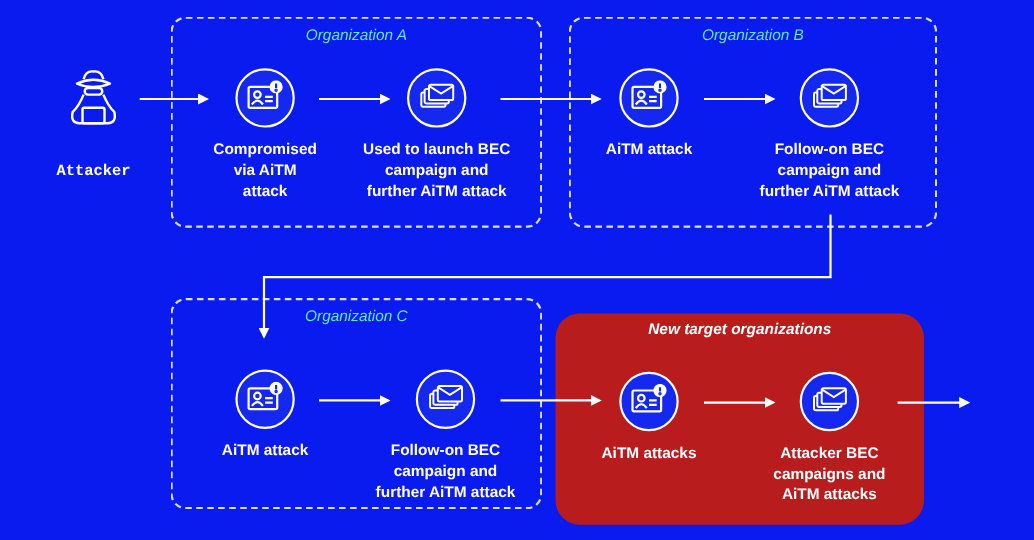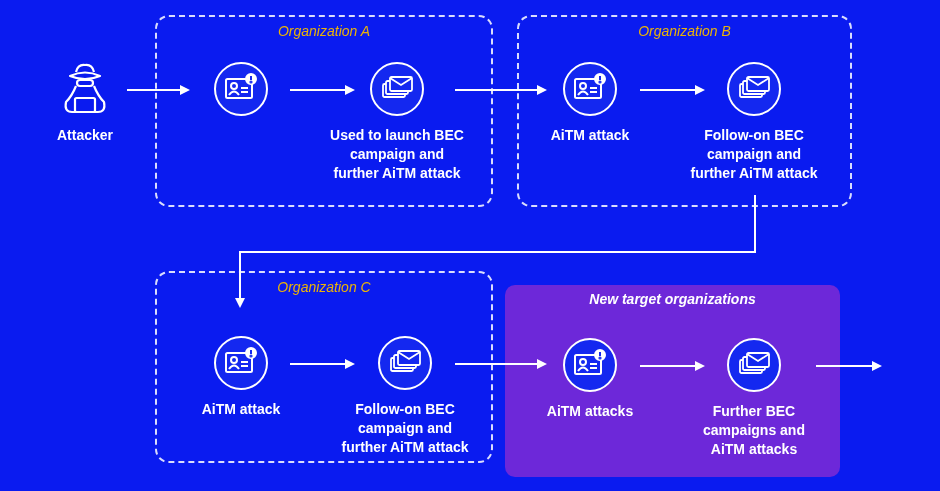--- a/index.html
+++ b/index.html
@@ -1,29 +1,29 @@
 <!DOCTYPE html>
 <html><head>
 <meta charset="utf-8">
 <style>
   html, body { margin:0; padding:0; }
   body { width:940px; height:491px; background:#0a1bf0; position:relative; overflow:hidden;
          font-family:"Liberation Sans", sans-serif; color:#fff; }
   .org-box { position:absolute; border:2.5px dashed rgba(255,255,255,0.85); border-radius:14px; box-sizing:border-box; }
-  .org-box.new { border:none; background:#6d28d9; border-radius:10px; }
+  .org-box.new { border:none; background:#b91c1c; border-radius:22px; }
   .org-title { position:absolute; left:0; right:0; top:6px; text-align:center; font-style:italic;
-               font-size:14px; color:#eab308; }
+               font-size:14px; color:#5eead4; }
   .org-box.new .org-title { color:#fff; font-weight:bold; }
   .node { position:absolute; width:150px; text-align:center; }
   .circle { width:54px; height:54px; border:2px solid #fff; border-radius:50%; margin:0 auto;
             box-sizing:border-box; display:flex; align-items:center; justify-content:center; background:#1428f0; }
   .label { margin-top:10px; font-size:14px; font-weight:bold; line-height:19px; white-space:pre-line; }
   svg.arrows { position:absolute; left:0; top:0; }
   .attacker { position:absolute; left:45px; top:62px; width:80px; text-align:center; }
-  .attacker .label { margin-top:2px; }
+  .attacker .label { margin-top:22px;font-family:Liberation Mono, monospace; }
 </style>
 </head>
 <body>
 
 <div class="org-box" style="left:155px;top:15px;width:338px;height:192px;">
   <div class="org-title">Organization A</div>
 </div>
 <div class="org-box" style="left:517px;top:15px;width:335px;height:192px;">
   <div class="org-title">Organization B</div>
 </div>
@@ -72,20 +72,23 @@
           <rect x="2" y="6" width="26" height="19" rx="1.5"></rect>
           <circle cx="10" cy="13" r="3"></circle>
           <path d="M5 22 Q10 15 15 22"></path>
           <line x1="17" y1="15" x2="24" y2="15"></line>
           <line x1="17" y1="19" x2="24" y2="19"></line>
           <circle cx="27" cy="6" r="5" fill="#fff"></circle>
           <line x1="27" y1="3" x2="27" y2="7" stroke="#1428f0"></line>
           <circle cx="27" cy="9" r="0.6" fill="#1428f0" stroke="#1428f0"></circle>
         </svg></span>
     </div>
+  <div class="label">Compromised
+via AiTM
+attack</div>
 </div>
 <div class="node" style="left:322px;top:62px;">
   <div class="circle">
       <span class="ico-mail"><svg width="34" height="28" viewBox="0 0 34 28" fill="none" stroke="#fff" stroke-width="1.8">
           <rect x="3" y="11" width="22" height="13" rx="1.5"></rect>
           <rect x="6" y="8" width="22" height="13" rx="1.5" fill="#1428f0"></rect>
           <rect x="10" y="4" width="22" height="14" rx="1.5" fill="#1428f0"></rect>
           <path d="M10 5 L21 12 L32 5"></path>
         </svg></span>
     </div>
@@ -166,16 +169,16 @@
 </div>
 <div class="node" style="left:679px;top:338px;">
   <div class="circle">
       <span class="ico-mail"><svg width="34" height="28" viewBox="0 0 34 28" fill="none" stroke="#fff" stroke-width="1.8">
           <rect x="3" y="11" width="22" height="13" rx="1.5"></rect>
           <rect x="6" y="8" width="22" height="13" rx="1.5" fill="#1428f0"></rect>
           <rect x="10" y="4" width="22" height="14" rx="1.5" fill="#1428f0"></rect>
           <path d="M10 5 L21 12 L32 5"></path>
         </svg></span>
     </div>
-  <div class="label">Further BEC
+  <div class="label">Attacker BEC
 campaigns and
 AiTM attacks</div>
 </div>
 
 </body></html>

